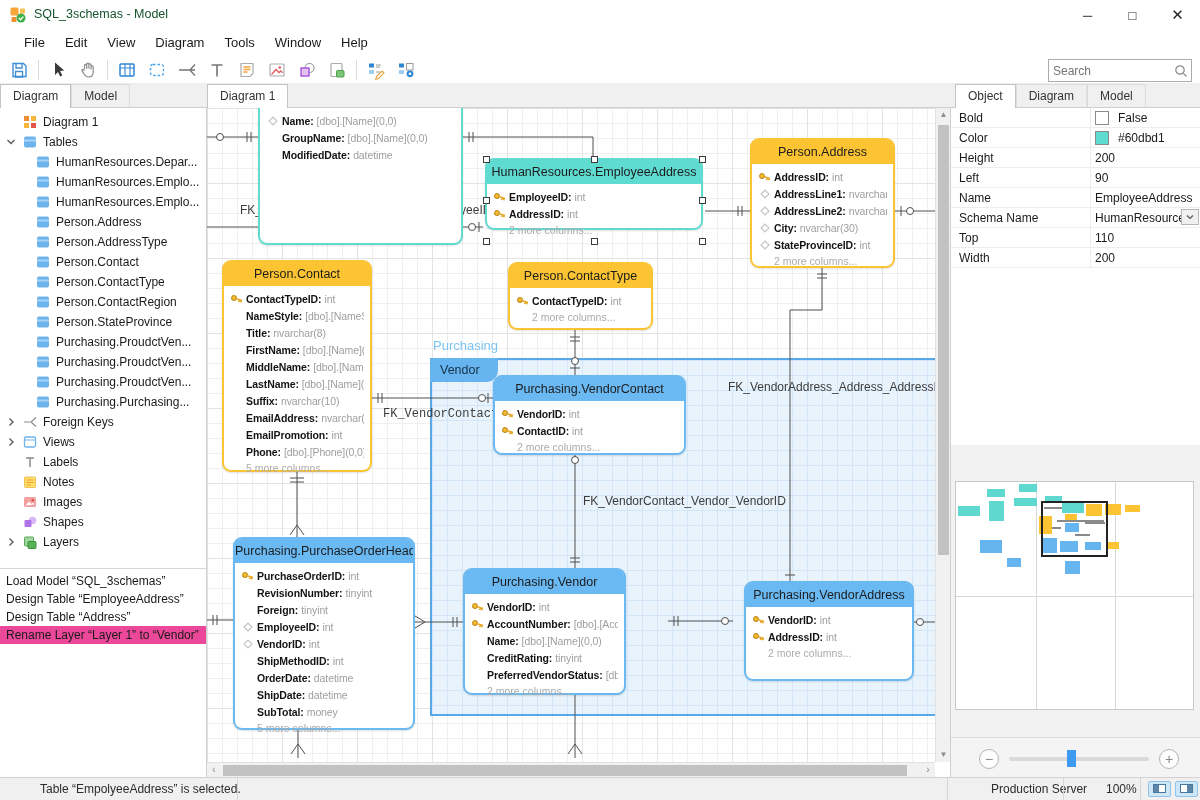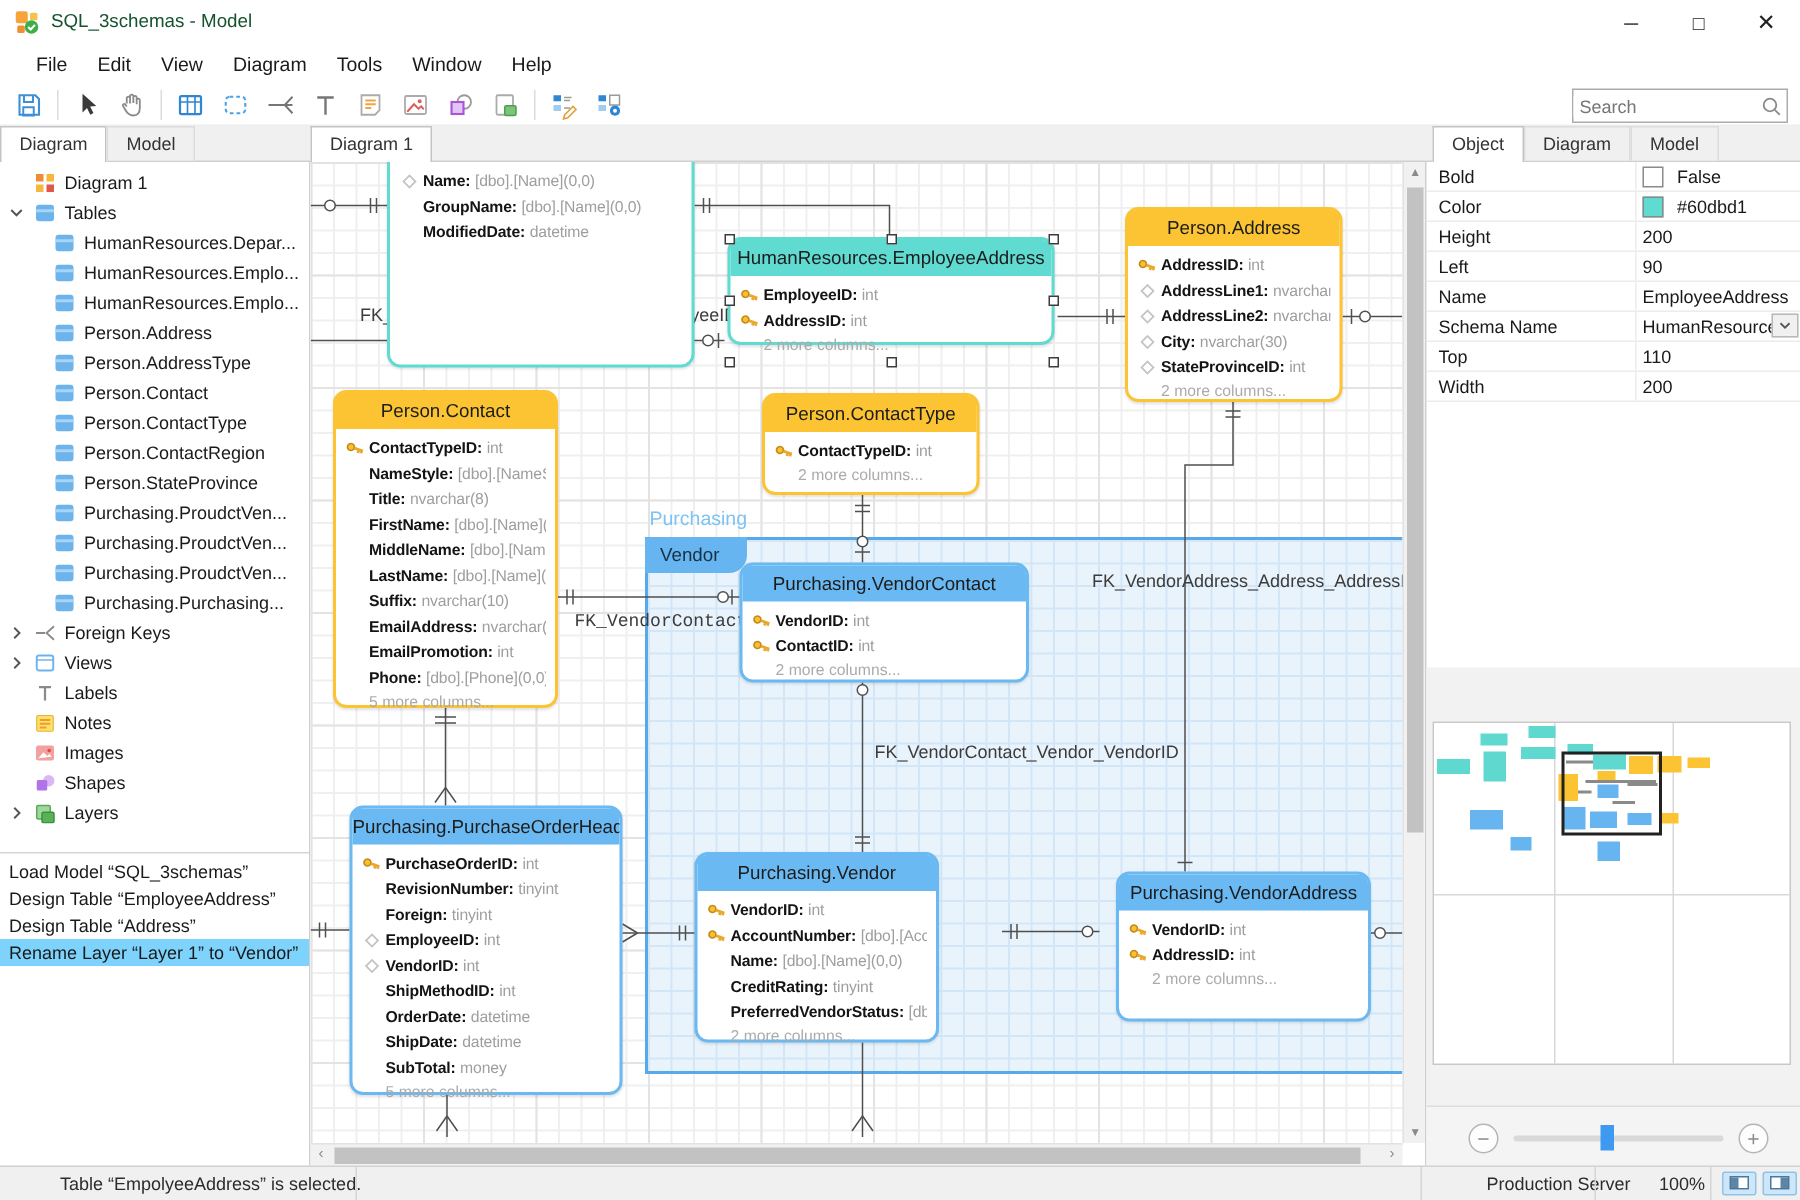--- a/index.html
+++ b/index.html
@@ -30,21 +30,21 @@
   
   .sidebar{position:absolute;left:0;top:108px;width:207px;height:669px;background:#fff;border-right:1px solid #cfcfcf;box-sizing:border-box;}
   #tree{position:absolute;left:0;top:4px;width:100%;}
   .trow{height:20px;display:flex;align-items:center;padding-left:4px;white-space:nowrap;overflow:hidden;}
   .chev{flex:0 0 19px;display:flex;align-items:center;}
   .chev.l1{flex:0 0 32px;}
   .ticon{flex:0 0 14px;margin-right:6px;display:flex;}
   .tlabel{font-size:12px;color:#1a1a1a;}
   #history{position:absolute;left:0;top:460px;width:100%;border-top:1px solid #d5d5d5;padding-top:3px;}
   .hrow{height:18px;line-height:18px;font-size:12px;color:#1a1a1a;padding-left:6px;white-space:nowrap;overflow:hidden;}
-  .hrow.sel{background:#7dd3fc;}
+  .hrow.sel{background:#ec4899;}
   
   #canvas{position:absolute;left:207px;top:108px;width:728px;height:654px;overflow:hidden;background:#fff;
     background-image:
       linear-gradient(#e3e3e3 1px,transparent 1px),
       linear-gradient(90deg,#e3e3e3 1px,transparent 1px),
       linear-gradient(#efefef 1px,transparent 1px),
       linear-gradient(90deg,#efefef 1px,transparent 1px);
     background-size:75px 75px,75px 75px,15px 15px,15px 15px;}
   .layer-rect{position:absolute;left:223px;top:250px;width:510px;height:358px;background:#e9f3fc;border:2px solid #58a9ea;box-sizing:border-box;
     background-image:linear-gradient(#d2e6f8 1px,transparent 1px),linear-gradient(90deg,#d2e6f8 1px,transparent 1px);

